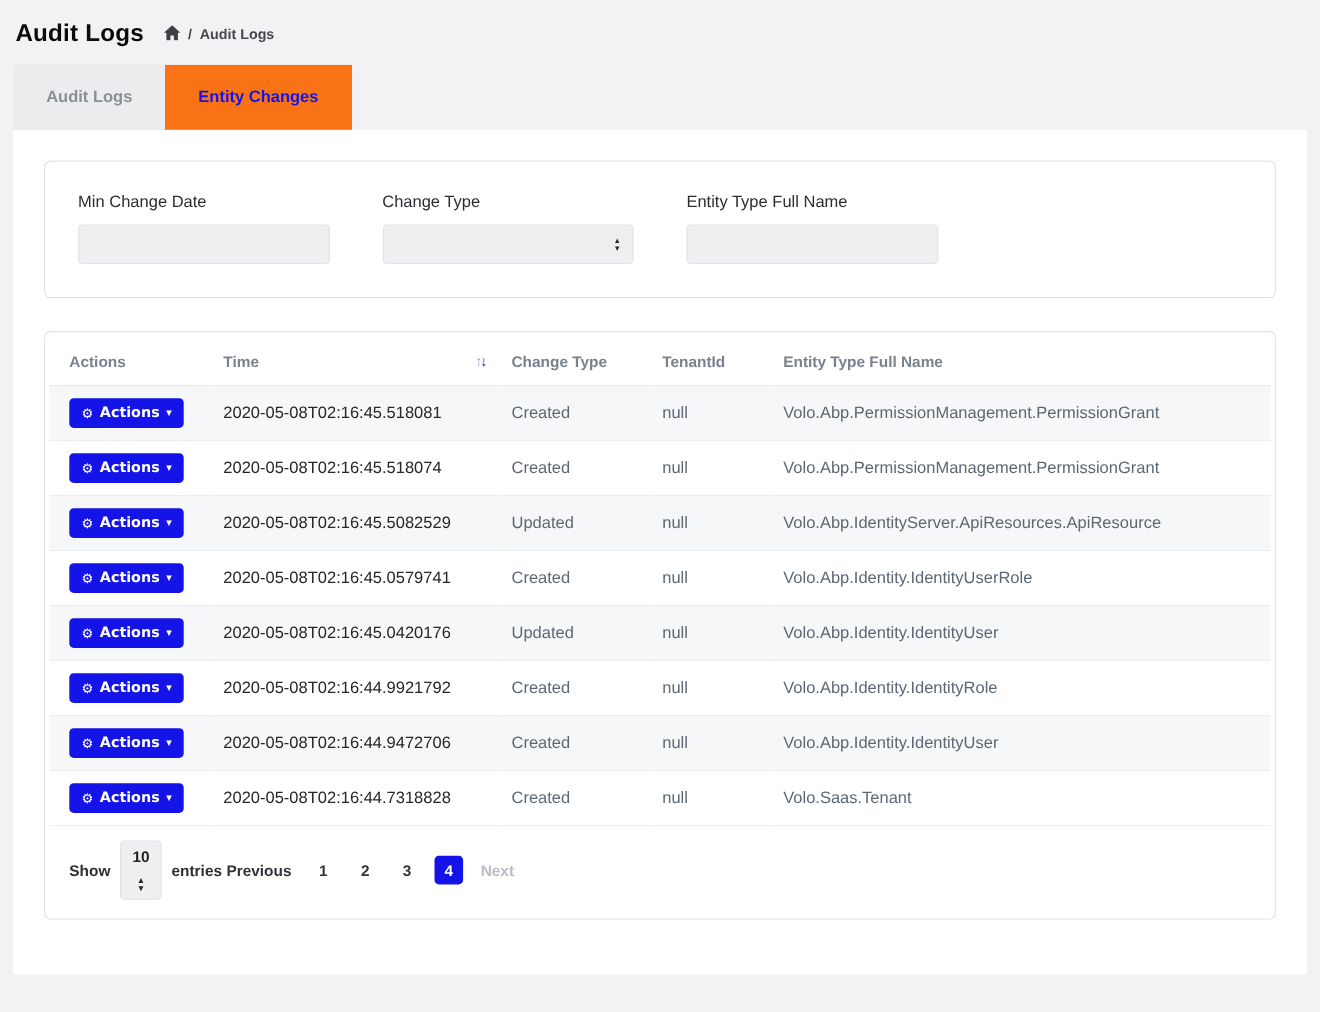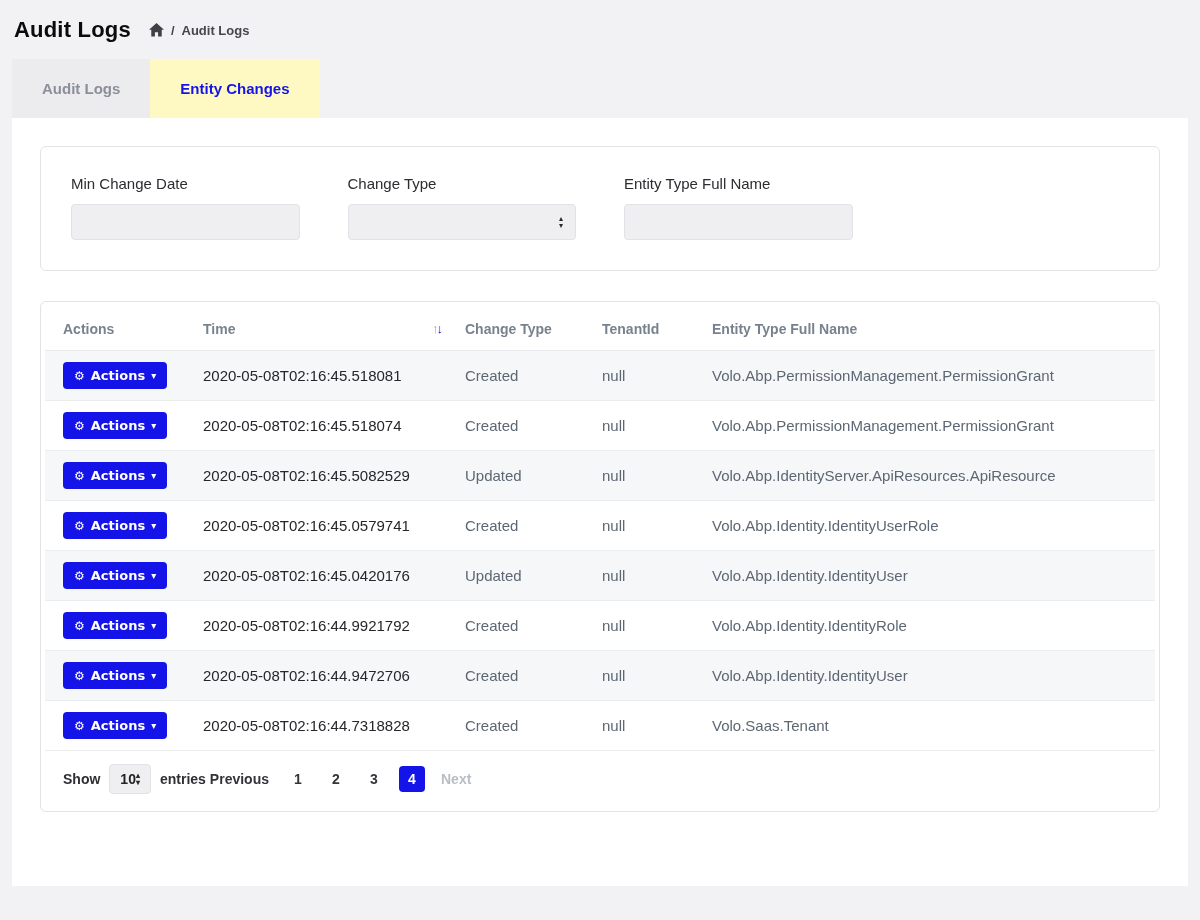--- a/index.html
+++ b/index.html
@@ -17,21 +17,21 @@
   .page-title { margin:0; font-size:22px; font-weight:700; color:#0b0b0e; letter-spacing:.2px; }
   .breadcrumb { display:flex; align-items:center; gap:7px; font-size:13px; color:#46464c; font-weight:600; }
   .breadcrumb .home { display:flex; align-items:center; cursor:pointer; }
 
   
   .tabs { display:flex; margin:3px 12px 0; align-items:flex-end; }
   .tab {
     padding:21px 30px; font-size:15px; font-weight:700; cursor:pointer;
     background:#ececee; color:#8a8f99;
   }
-  .tab.active { background:#fef9c3; color:var(--primary); }
+  .tab.active { background:#f97316; color:var(--primary); }
 
   
   .panel { background:#ffffff; margin:0 12px 12px; padding:28px; min-height:768px; }
 
   .card { background:#fff; border:1px solid #e2e3e7; border-radius:6px; }
 
   
   .filter-card { padding:28px 30px 30px; margin-bottom:30px; }
   .filter-grid { display:grid; grid-template-columns:repeat(4,1fr); column-gap:48px; }
   .field label { display:block; font-size:15px; color:#2c2c31; margin-bottom:12px; }
@@ -77,23 +77,23 @@
     padding:6px 11px; font-size:13px; font-weight:700; cursor:pointer;
     font-family:"DejaVu Sans","Liberation Sans",sans-serif;
   }
   .gear { font-size:12px; line-height:1; }
   .caret { font-size:10px; line-height:1; }
 
   
   .table-footer { display:flex; align-items:center; padding:13px 18px; font-size:14px;font-weight:bold; }
   .page-size { display:flex; align-items:center; gap:9px; color:#2e2e33; }
   .size-select {
-    display:inline-flex; align-items:center; 
+    display:inline-flex; align-items:center; gap:10px;
     background:#efeff1; border:1px solid #e2e2e6; border-radius:4px;
-    padding:6px 10px; font-size:14px; color:#222; cursor:pointer;
+    padding:6px 10px; font-size:14px; color:#222; cursor:pointer;flex-direction:column;
   }
   .entries-info { color:#abb1b9; margin-left:40px; flex:1; }
   .pagination { display:flex; align-items:center; gap:12px; color:#33333a; }
   .page-link { cursor:pointer; padding:2px 4px; }
   .page-num { cursor:pointer; min-width:26px; height:26px; display:inline-flex; align-items:center; justify-content:center; }
   .page-num.active { background:var(--primary); color:#fff; border-radius:4px; }
   .page-link.next { color:#b8bdc4; }
 </style>
 </head>
 <body>

